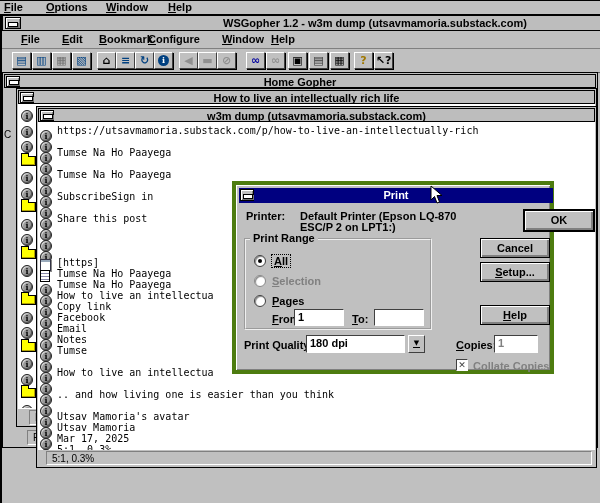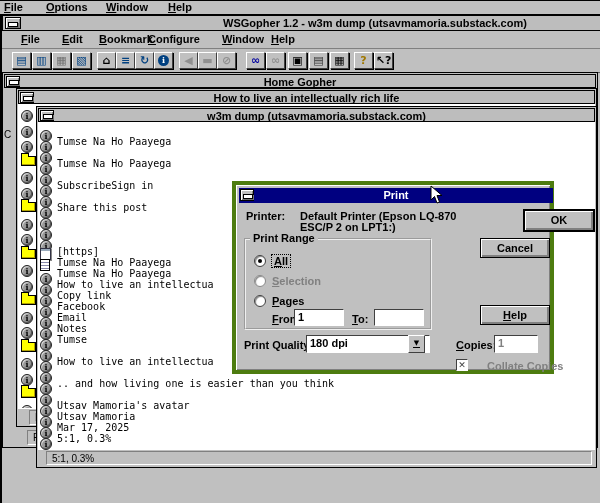--- a/index.html
+++ b/index.html
@@ -182,20 +182,21 @@
 
   <div class="abs childwin" style="left:36px;top:106px;width:561px;height:362px;">
     <div class="abs titlebar" style="left:1px;top:1px;width:557px;height:14px;">
       <div class="ctrlbox" style="left:1px;top:1px;width:14px;height:11px;">
           <div class="dash" style="top:3px;"></div>
         </div>
       <div class="ttext">w3m dump (utsavmamoria.substack.com)</div>
     </div>
     <div class="abs whitearea" style="left:1px;top:15px;width:557px;height:328px;overflow:hidden;">
       <div id="w3m-rows" style="padding-top:3px;padding-left:2px;">
+          <div class="row"><span class="icslot"><span class="ic ic-info">i</span></span><span class="rowtext">https://utsavmamoria.substack.com/p/how-to-live-an-intellectually-rich</span></div>
           <div class="row"><span class="icslot"><span class="ic ic-info">i</span></span><span class="rowtext"></span></div>
           <div class="row"><span class="icslot"><span class="ic ic-info">i</span></span><span class="rowtext">Tumse Na Ho Paayega</span></div>
           <div class="row"><span class="icslot"><span class="ic ic-info">i</span></span><span class="rowtext"></span></div>
           <div class="row"><span class="icslot"><span class="ic ic-info">i</span></span><span class="rowtext">Tumse Na Ho Paayega</span></div>
           <div class="row"><span class="icslot"><span class="ic ic-info">i</span></span><span class="rowtext"></span></div>
           <div class="row"><span class="icslot"><span class="ic ic-info">i</span></span><span class="rowtext">SubscribeSign in</span></div>
           <div class="row"><span class="icslot"><span class="ic ic-info">i</span></span><span class="rowtext"></span></div>
           <div class="row"><span class="icslot"><span class="ic ic-info">i</span></span><span class="rowtext">Share this post</span></div>
           <div class="row"><span class="icslot"><span class="ic ic-info">i</span></span><span class="rowtext"></span></div>
           <div class="row"><span class="icslot"><span class="ic ic-info">i</span></span><span class="rowtext"></span></div>
@@ -248,31 +249,32 @@
 
     <div class="abs radio" style="left:18px;top:110px;"></div>
     <div class="abs dlabel acc" style="left:36px;top:110px;">Pages</div>
 
     <div class="abs dlabel acc" style="left:36px;top:128px;">From:</div>
     <div class="abs field" style="left:58px;top:124px;width:50px;height:17px;">1</div>
     <div class="abs dlabel acc" style="left:116px;top:128px;">To:</div>
     <div class="abs field" style="left:138px;top:124px;width:50px;height:17px;"></div>
 
     <div class="abs dlabel" style="left:8px;top:154px;"><span>Print </span><span class="acc">Quality:</span></div>
-    <div class="abs field" style="left:70px;top:150px;width:124px;height:18px;">180 dpi</div>
+    <div class="abs field" style="left:70px;top:150px;width:99px;height:18px;">180 dpi</div>
     <div class="abs combo-arrow" style="left:172px;top:150px;width:17px;height:18px;"><span>▼</span></div>
 
     <div class="abs dlabel acc" style="left:220px;top:154px;">Copies:</div>
     <div class="abs field" style="left:258px;top:150px;width:44px;height:18px;color:#808080;">1</div>
 
     <div class="abs checkbox" style="left:220px;top:174px;">✕</div>
-    <div class="abs dlabel gray" style="left:237px;top:175px;margin-left:14px;">Collate Copies</div>
+    <div class="abs dlabel gray" style="left:237px;top:175px;">Collate Copies</div>
 
     <div class="abs btn default" style="left:244px;top:25px;width:70px;height:21px;">OK</div>
     <div class="abs btn" style="left:244px;top:53px;width:70px;height:20px;">Cancel</div>
+    <div class="abs btn acc" style="left:244px;top:77px;width:70px;height:20px;">Setup...</div>
     <div class="abs btn acc" style="left:244px;top:120px;width:70px;height:20px;">Help</div>
   </div>
 
   <svg class="abs" style="left:430px;top:185px;" width="13" height="20">
     <path d="M1,1 L1,15 L4.5,11.5 L7,18 L9.5,17 L7,10.5 L12,10.5 Z" fill="#fff" stroke="#000" stroke-width="1"></path>
   </svg>
 
 </div>
 
 </body></html>

